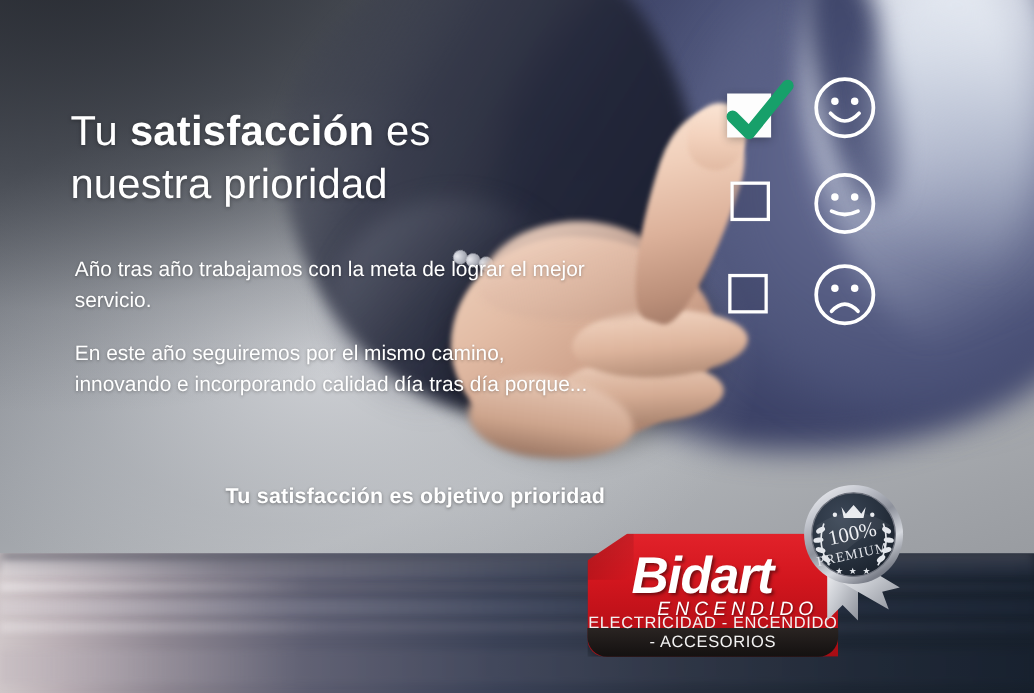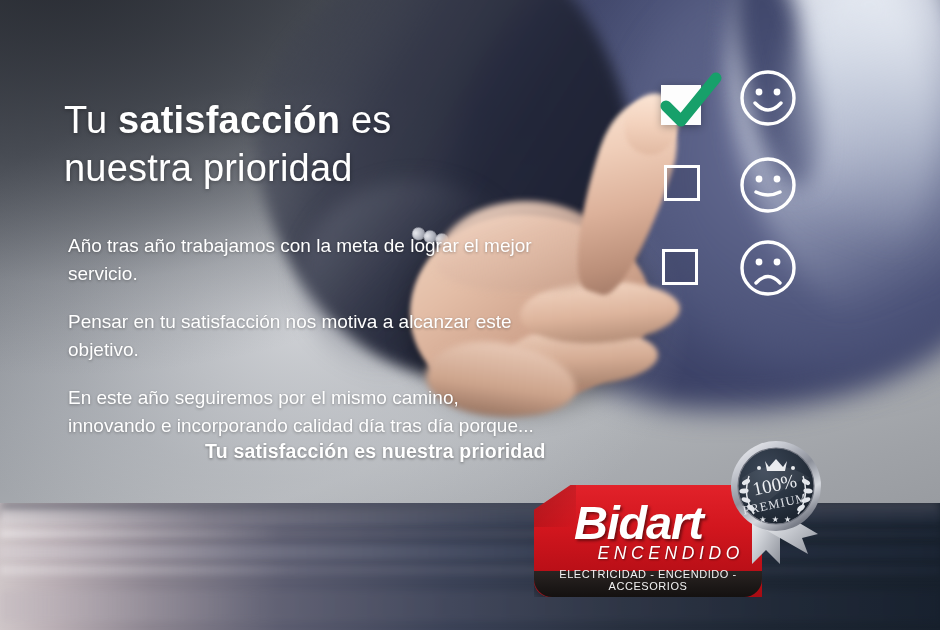--- a/index.html
+++ b/index.html
@@ -235,21 +235,21 @@
     margin-left:26px;
   }
   .logo-sub{
     position:absolute; right:18px; top:58px;
     color:#fff; font-size:17.5px; font-style:italic; font-weight:400;
     letter-spacing:4.6px;
     text-shadow:1px 1px 2px rgba(0,0,0,.4);
   }
   .logo-tag{
     position:absolute; left:0; right:0; bottom:5px; text-align:center;
-    color:#f2f2f2; font-size:11px; letter-spacing:.55px; font-weight:400;
+    color:#f2f2f2; font-size:15px; letter-spacing:.55px; font-weight:400;
   }
 
   
   .badge{ position:absolute; left:722px; top:438px; width:108px; height:140px; }
 </style>
 </head>
 <body>
 
 <div id="banner">
 
@@ -289,24 +289,23 @@
     <div class="streak s5"></div>
   </div>
 
   <div class="headline">
     <span>Tu </span><b>satisfacción</b><span> es</span><br>
     <span>nuestra prioridad</span>
   </div>
 
   <div class="body-copy">
     <p>Año tras año trabajamos con la meta de lograr el mejor servicio.</p>
-    <p>Pensar en tu satisfacción nos motiva a alcanzar este objetivo.</p>
     <p>En este año seguiremos por el mismo camino, innovando e incorporando calidad día tras día porque...</p>
   </div>
-  <div class="tagline">Tu satisfacción es nuestra prioridad</div>
+  <div class="tagline">Tu satisfacción es objetivo prioridad</div>
 
   <div class="checkbox cb-checked"></div>
   <svg class="cb-check-mark" viewBox="0 0 68 62">
     <path d="M10 34 L25 49 L60 6" fill="none" stroke="#17a06a" stroke-width="11" stroke-linecap="round" stroke-linejoin="round"></path>
   </svg>
 
   <div class="checkbox cb-empty cb-e1"></div>
   <div class="checkbox cb-empty cb-e2"></div>
 
   <svg class="face f1" viewBox="0 0 60 60">

